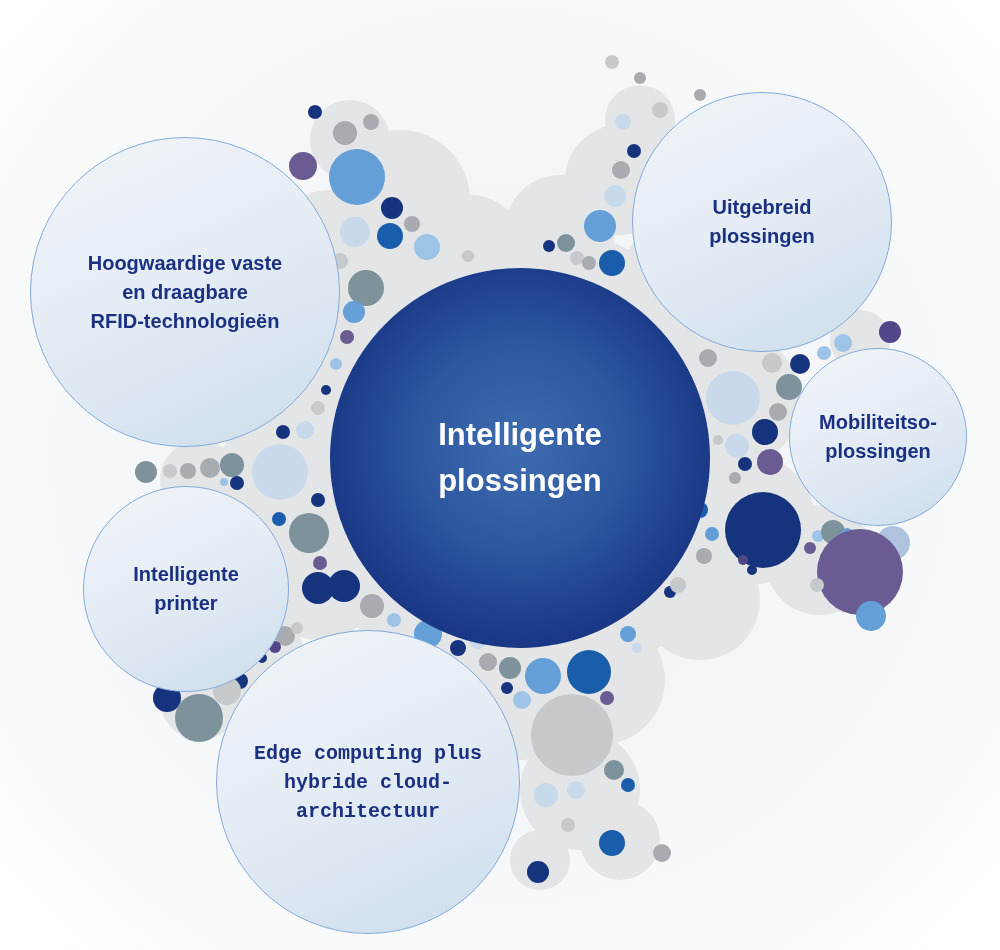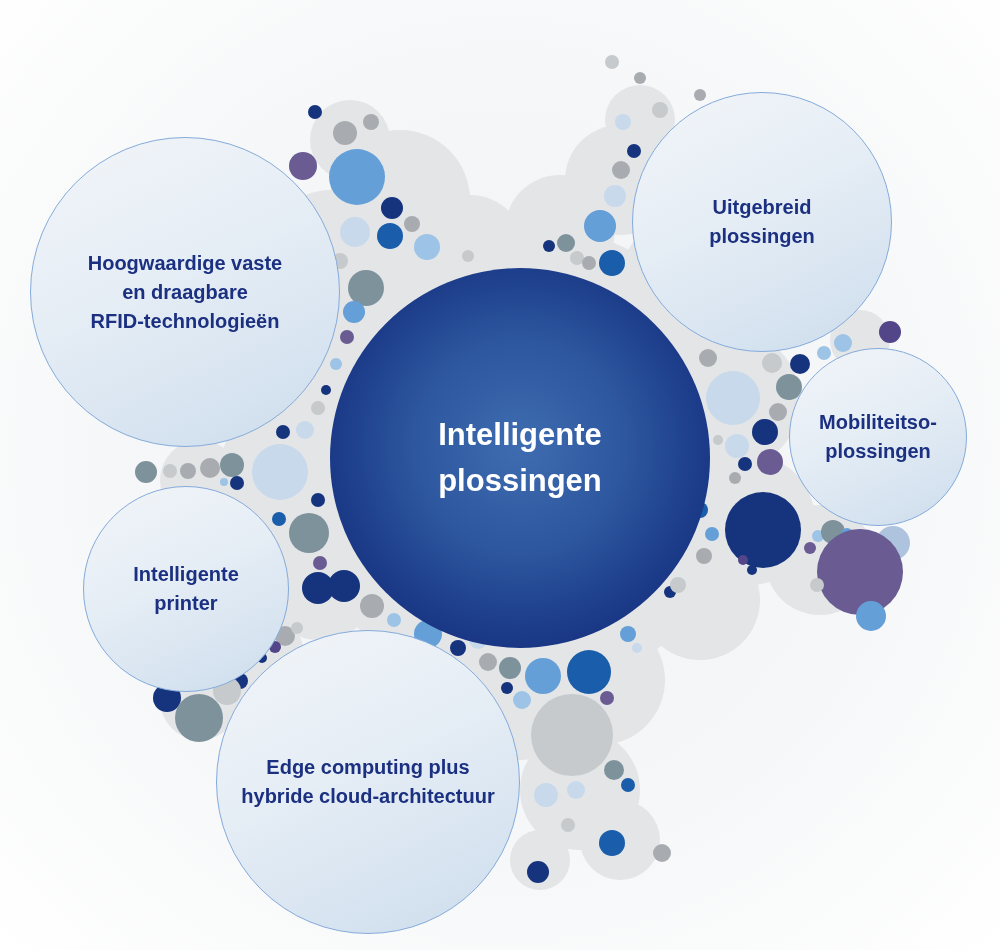--- a/index.html
+++ b/index.html
@@ -179,21 +179,21 @@
     </div>
 
   <div class="sat" style="left: 632px; top: 92px; height: 260px; width: 260px;">
     <div class="lbl">Uitgebreid
 plossingen</div>
   </div>
   <div class="sat" style="left: 789px; top: 348px; height: 178px; width: 178px;">
     <div class="lbl">Mobiliteitso-
 plossingen</div>
   </div>
-  <div class="sat" style="left: 216px; top: 630px; height: 304px; width: 304px;">
+  <div class="sat" style="left: 216px; top: 630px; height: 304px; width: 304px; font-family: Liberation Mono, monospace;">
     <div class="lbl">Edge computing plus
 hybride cloud-architectuur</div>
   </div>
   <div class="sat" style="left: 83px; top: 486px; height: 206px; width: 206px;">
     <div class="lbl">Intelligente
 printer</div>
   </div>
   <div class="sat" style="left: 30px; top: 137px; height: 310px; width: 310px;">
     <div class="lbl">Hoogwaardige vaste
 en draagbare

